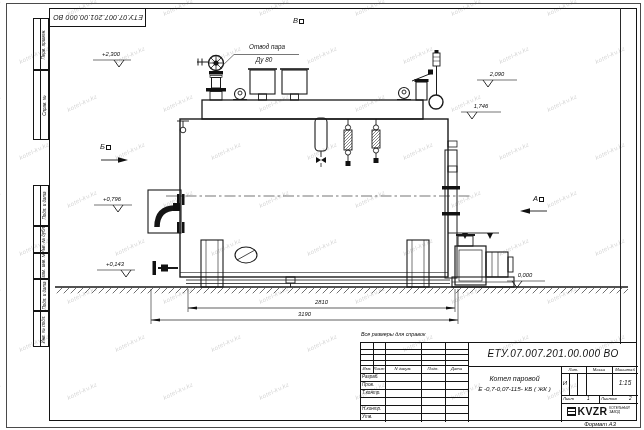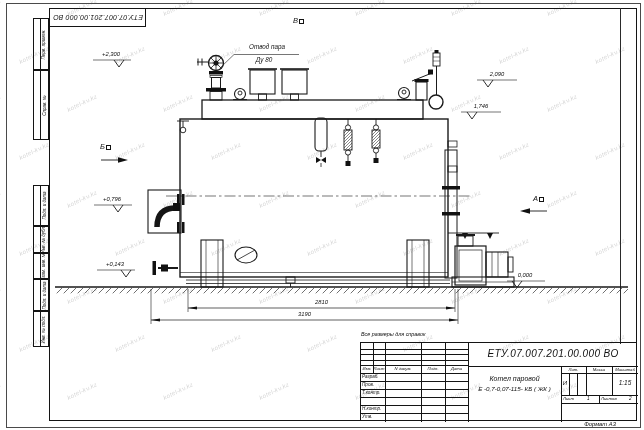--- a/index.html
+++ b/index.html
@@ -371,15 +371,23 @@
     <div class="tx" style="left:225px;top:24.5px;width:26px;text-align:center;font-size:4.2px;">Масса</div>
     <div class="tx" style="left:251px;top:24.5px;width:26px;text-align:center;font-size:4.2px;">Масштаб</div>
     <div class="tx" style="left:200px;top:37px;width:8px;text-align:center;font-size:6px;">И</div>
     <div class="tx" style="left:251px;top:37px;width:26px;text-align:center;font-size:6.5px;">1:15</div>
 
     <div class="tx" style="left:202px;top:53.5px;font-size:4.3px;">Лист</div>
     <div class="tx" style="left:226px;top:53.5px;font-size:4.6px;">1</div>
     <div class="tx" style="left:240px;top:53.5px;font-size:4.3px;">Листов</div>
     <div class="tx" style="left:268px;top:53.5px;font-size:4.6px;">2</div>
 
+    <div class="logo">
+      <span class="stripes"></span>
+      <span class="word">KVZR</span>
+      <span class="co">
+        <span>КОТЕЛЬНЫЙ</span><br>
+        <span>ЗАВОД</span>
+      </span>
+    </div>
   </div>
 
 </div>
 
 </body></html>

